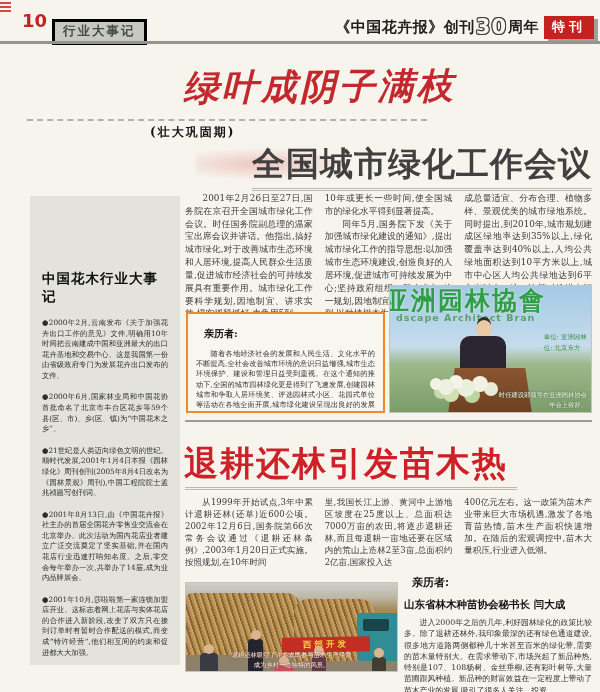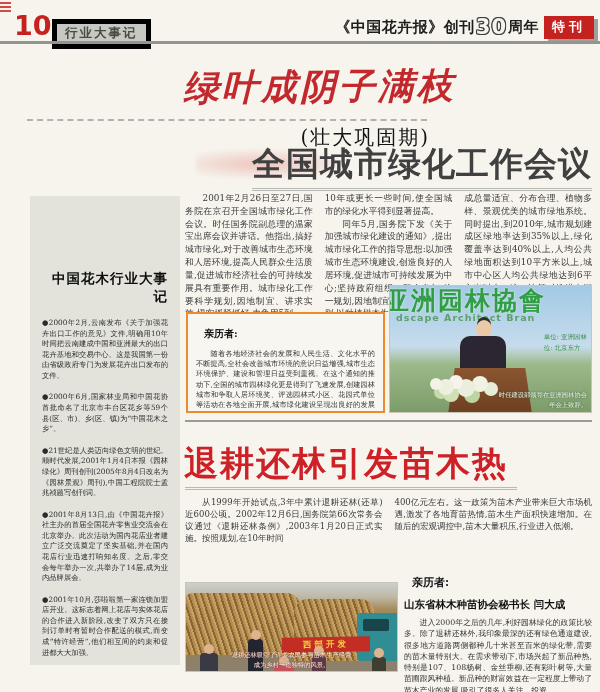--- a/index.html
+++ b/index.html
@@ -1,47 +1,47 @@
 <!DOCTYPE html>
 <html><head>
 <meta charset="utf-8">
 <style>
   html,body{margin:0;padding:0;}
   #page{position:relative;width:600px;height:692px;background:#f7f4ee;overflow:hidden;
         font-family:"DejaVu Serif",serif;}
   
   .reg-mark{position:absolute;left:6;top:2px;width:11px;height:11px;
     background:repeating-linear-gradient(180deg,#c5211f 0 2px,rgba(0,0,0,0) 2px 4px);opacity:.8;}
-  .page-num{position:absolute;left:14px;top:12px;font-family:"DejaVu Sans",sans-serif;
-    font-weight:900;font-size:27px;color:#c5211f;line-height:1;}
+  .page-num{position:absolute;left:22px;top:12px;font-family:"DejaVu Sans",sans-serif;
+    font-weight:900;font-size:18px;color:#c5211f;line-height:1;}
   .section-tag{position:absolute;left:52px;top:19px;background:#c6c8c1;color:#474d45;
     font-weight:700;font-size:12.5px;letter-spacing:2px;padding:1px 8px 2px;
-    border:5px solid #000000;}
+    border:3px solid #000000;}
   .masthead{position:absolute;right:6px;top:15px;display:flex;align-items:center;}
   .mh-text{font-family:"DejaVu Sans",sans-serif;font-weight:700;font-size:15px;color:#1e1e1e;letter-spacing:.5px;}
   .mh-num{font-family:"DejaVu Sans",sans-serif;font-weight:900;font-size:21px;letter-spacing:1px;
     color:#f7f4ee;margin:0 1px;
     text-shadow:1px 0 #3d3d3d,-1px 0 #3d3d3d,0 1px #3d3d3d,0 -1px #3d3d3d,
                 1px 1px #3d3d3d,-1px -1px #3d3d3d,1px -1px #3d3d3d,-1px 1px #3d3d3d;text-align:right;}
   .special-tag{background:#c5211f;color:#fff;font-family:"DejaVu Sans",sans-serif;font-weight:700;
     font-size:13px;letter-spacing:4px;padding:2px 8px 3px;margin-left:5px;
     box-shadow:4px 3px 0 rgba(90,90,90,.55);}
   .header-rule{position:absolute;left:0;right:0;top:41px;height:3px;background:#949490;}
   
   .years{position:absolute;left:27px;top:79px;font-family:"DejaVu Sans",sans-serif;
     font-weight:900;font-size:30px;color:#47474b;letter-spacing:1px;line-height:1;}
   .callig{position:absolute;left:183px;top:68px;font-style:italic;font-weight:700;font-size:36px;
     color:#c2282c;letter-spacing:3px;line-height:1;transform:rotate(-.5deg);white-space:nowrap;}
   .title-underline{position:absolute;left:27px;top:119px;width:400px;border-top:2px dashed #b2b2ac;}
-  .subtitle{position:absolute;left:150px;top:124px;width:280px;text-align:right;
-    font-weight:400;font-size:20px;color:#141414;letter-spacing:2px;}
+  .subtitle{position:absolute;left:150px;top:124px;width:280px;text-align:left;
+    font-weight:700;font-size:12px;color:#141414;letter-spacing:2px;}
   
   .sidebar{position:absolute;left:30px;top:196px;width:150px;height:469px;background:#e3e3dc;
     padding:0 12px;box-sizing:border-box;}
-  .sidebar-title{margin:74px 0 12px;text-align:right;font-weight:700;font-size:13.5px;
+  .sidebar-title{margin:74px 0 12px;text-align:left;font-weight:700;font-size:13.5px;
     color:#0e0e0e;letter-spacing:1px;}
   .sidebar-item{font-size:7.3px;line-height:1.45;color:#2c2c2c;text-align:justify;margin:11px 0 0;}
   
   .smudge{position:absolute;left:196px;top:148px;width:160px;height:32px;filter:blur(2px);
     background:radial-gradient(ellipse at 40% 50%,rgba(214,90,78,.30),rgba(214,90,78,0) 70%);}
   .headline1{position:absolute;left:185px;top:146px;width:407px;text-align:right;white-space:nowrap;
     font-family:"DejaVu Sans",sans-serif;font-weight:900;font-size:33px;color:#404040;
     letter-spacing:1px;line-height:1.1;}
   .h1-rule{position:absolute;left:252px;top:188px;width:340px;border-top:3px double #b9b9b3;}
   .cols{display:flex;gap:12px;overflow:hidden;}
@@ -181,20 +181,23 @@
 
   <div class="divider"></div>
 
   <div class="headline2">退耕还林引发苗木热</div>
   <div class="h2-rule"></div>
   <div class="cols a2-cols">
     <div class="col">
         <p class="col-para">从1999年开始试点,3年中累计退耕还林(还草)近600公顷。2002年12月6日,国务院第66次常务会议通过《退耕还林条例》,2003年1月20日正式实施。按照规划,在10年时间</p>
       </div>
     <div class="col cont">
+        <p class="col-para">里,我国长江上游、黄河中上游地区坡度在25度以上、总面积达7000万亩的农田,将逐步退耕还林,而且每退耕一亩地还要在区域内的荒山上造林2至3亩,总面积约2亿亩,国家投入达</p>
+      </div>
+    <div class="col cont">
         <p class="col-para">400亿元左右。这一政策为苗木产业带来巨大市场机遇,激发了各地育苗热情,苗木生产面积快速增加。在随后的宏观调控中,苗木大量积压,行业进入低潮。</p>
       </div>
   </div>
 
   <div class="photo2">
     <div class="p2-pile left"></div>
     <div class="p2-pile right"></div>
     <div class="p2-truck"></div>
     <div class="p2-banner">
       <span>西部开发</span>

